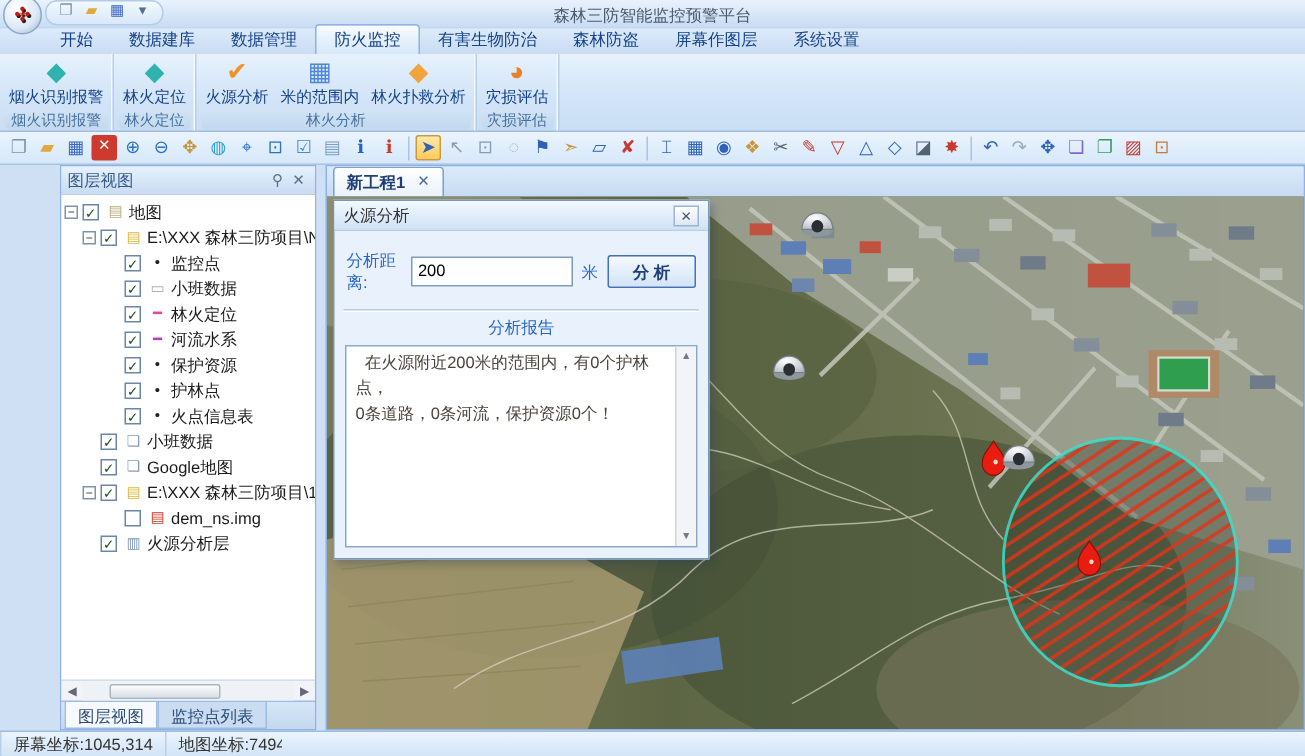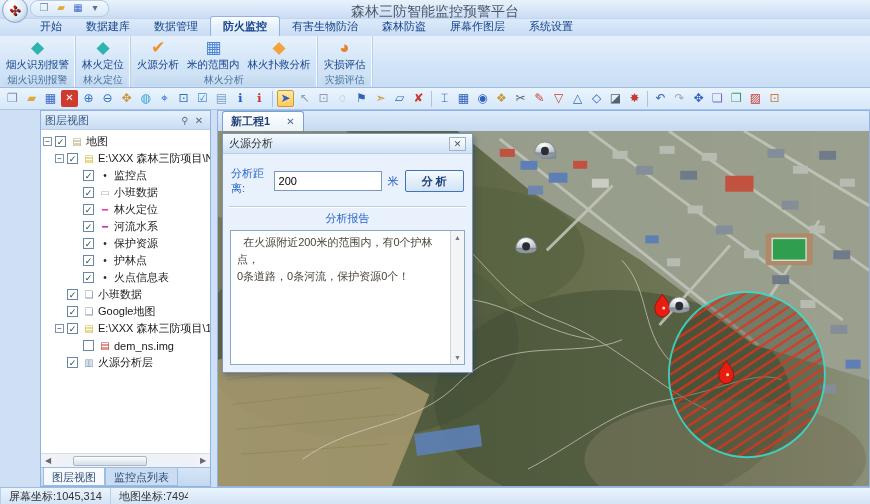--- a/index.html
+++ b/index.html
@@ -13,28 +13,28 @@
     background:linear-gradient(#e8f2fd,#c9dcf4); border-bottom:1px solid #c2d7ef;
     display:flex; align-items:center; }
   .apporb { width:26px; height:26px; border-radius:50%; margin:2px 2px 0 2px; z-index:5;
     background:radial-gradient(circle at 35% 30%, #ffffff, #dce8f4 60%, #9fb8d4);
     border:1px solid #8aa6c8; display:flex; align-items:center; justify-content:center;
     color:#c41a10; font-weight:bold; font-size:13px; text-shadow:1px 1px 0 #222; }
   .qat { display:flex; align-items:center; gap:3px; padding:0 6px; height:17px; margin-top:-2px;
     background:linear-gradient(#f2f8fe,#d8e8f8); border:1px solid #b5cbe6; border-radius:8px; }
   .qat .qbtn { width:14px; height:14px; font-size:10px; line-height:14px; text-align:center; cursor:default; }
   .title-text { position:absolute; left:0; right:0; text-align:center; top:3px;
-    color:#4c5a6b; font-size:14px; pointer-events:none; }
+    color:#4c5a6b; font-size:11px; pointer-events:none; }
 
   
   .tabrow { position:absolute; top:19px; left:0; right:0; height:17px;
     background:linear-gradient(#dcebfb,#c9dcf4); display:flex; align-items:flex-end; padding-left:28px; }
   .rtab { padding:2px 12px 2px 12px; color:#15428b; font-size:11px; white-space:nowrap; cursor:default; }
   .rtab.active { background:linear-gradient(#fbfdff,#e7f1fb 45%,#d8e9f9); border:1px solid #8db2e3;
-    border-bottom:none; border-radius:3px 3px 0 0; font-weight:bold;text-align:right; }
+    border-bottom:none; border-radius:3px 3px 0 0; font-weight:normal;text-align:right; }
 
   
   .ribbon { position:absolute; top:36px; left:0; right:0; height:52px;
     background:linear-gradient(#e6f1fc,#d3e5f8 55%,#c9ddf4); border-bottom:1px solid #9ebce0;
     display:flex; }
   .rgroup { display:flex; flex-direction:column; border-right:1px solid #b9cfe8;
     box-shadow:inset -1px 0 0 #f4f9fe; padding:1px 2px 0 2px; }
   .rbtnrow { display:flex; flex:1; }
   .rbtn { display:flex; flex-direction:column; align-items:center; justify-content:flex-start;
     padding:1px 4px; min-width:48px; cursor:default; }
@@ -77,21 +77,21 @@
   .sb-tabs { height:19px; background:linear-gradient(#d5e6f7,#c3d8ef); border-top:1px solid #9ebce0;
     display:flex; align-items:stretch; padding-left:2px; }
   .sbtab { padding:2px 8px; font-size:11px; color:#2d4d77; border:1px solid #9ebce0; border-top:none;
     background:#c9dcf2; cursor:default; }
   .sbtab.active { background:#f6fafe; font-weight:normal; }
   .splitter { width:6px; background:#cfe0f5; }
 
   
   .docarea { flex:1; position:relative; display:flex; flex-direction:column; border:1px solid #8db2e3; }
   .doc-tabs { height:20px; background:linear-gradient(#dcebfb,#c6daf2); display:flex; align-items:flex-end; padding-left:4px; }
-  .dtab { display:flex; align-items:center; gap:16px; padding:2px 8px; background:linear-gradient(#ffffff,#eaf2fb);
+  .dtab { display:flex; align-items:center; gap:8px; padding:2px 8px; background:linear-gradient(#ffffff,#eaf2fb);
     border:1px solid #7da0cc; border-bottom:none; border-radius:3px 3px 0 0;
     color:#1f3f77; font-weight:bold; font-size:11px; cursor:default; }
   .dtab .closex { color:#4a6a96; font-weight:normal; font-size:10px; }
   .mapwrap { flex:1; position:relative; background:#6b7350; overflow:hidden; }
   .mapwrap svg { display:block; width:100%; height:100%; }
 
   
   .dialog { position:absolute; left:4px; top:22px; width:251px; height:240px;
     background:#e9f2fc; border:1px solid #7a96b8; box-shadow:2px 3px 6px rgba(40,60,90,.35); z-index:10;
     display:flex; flex-direction:column; }

